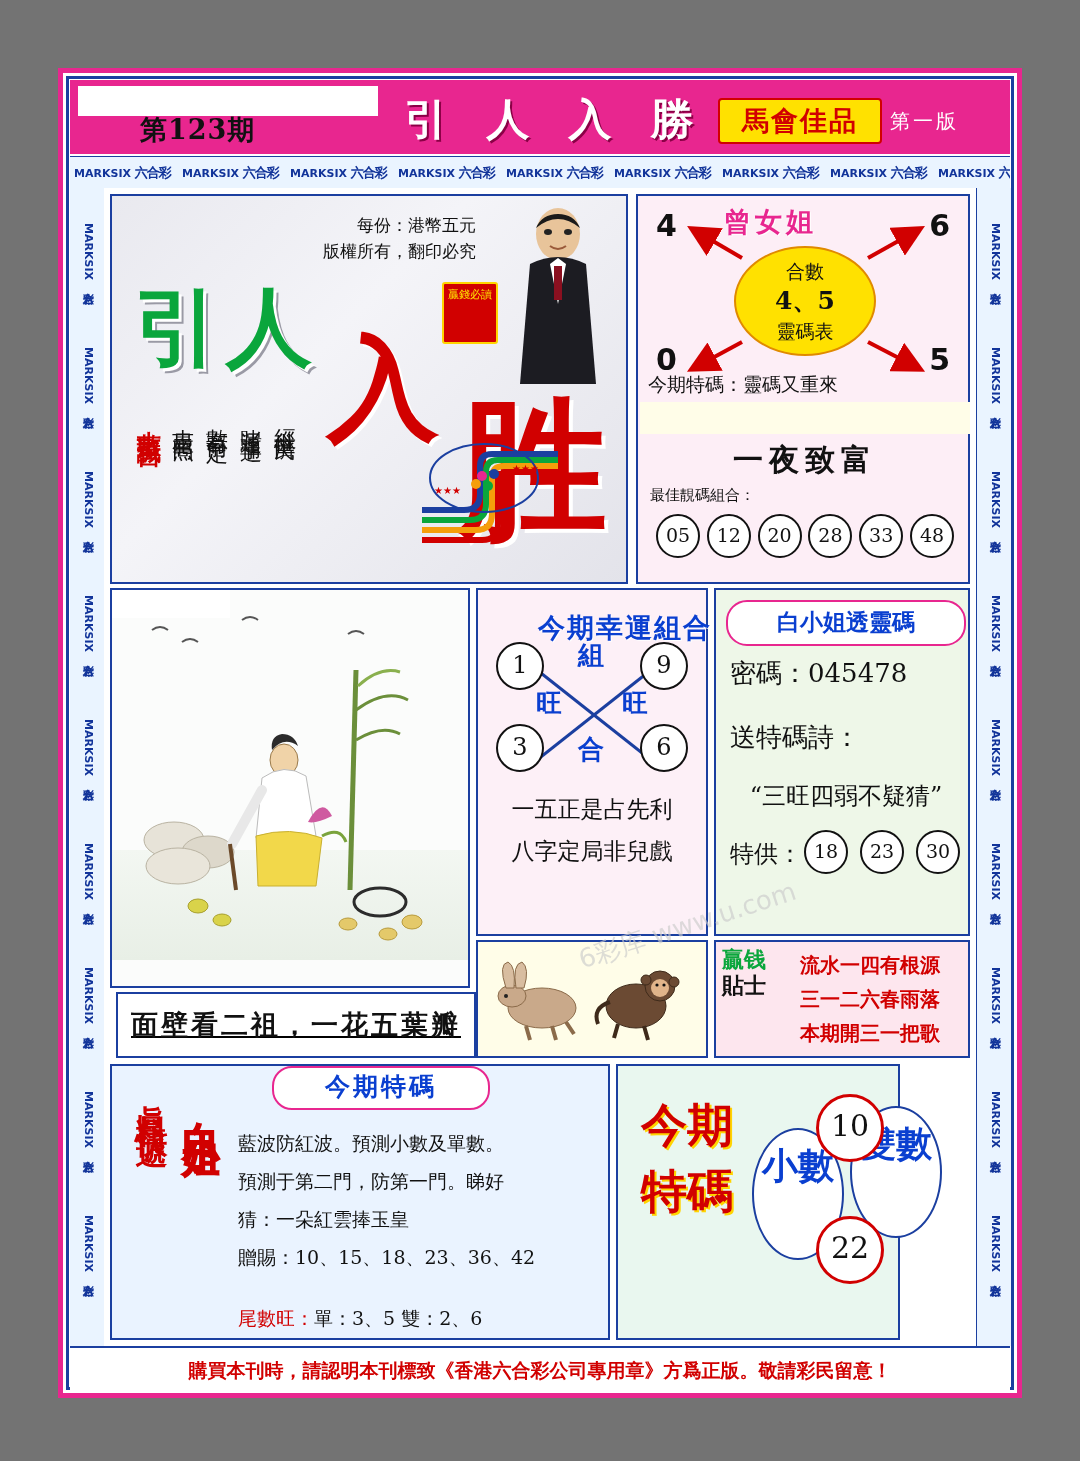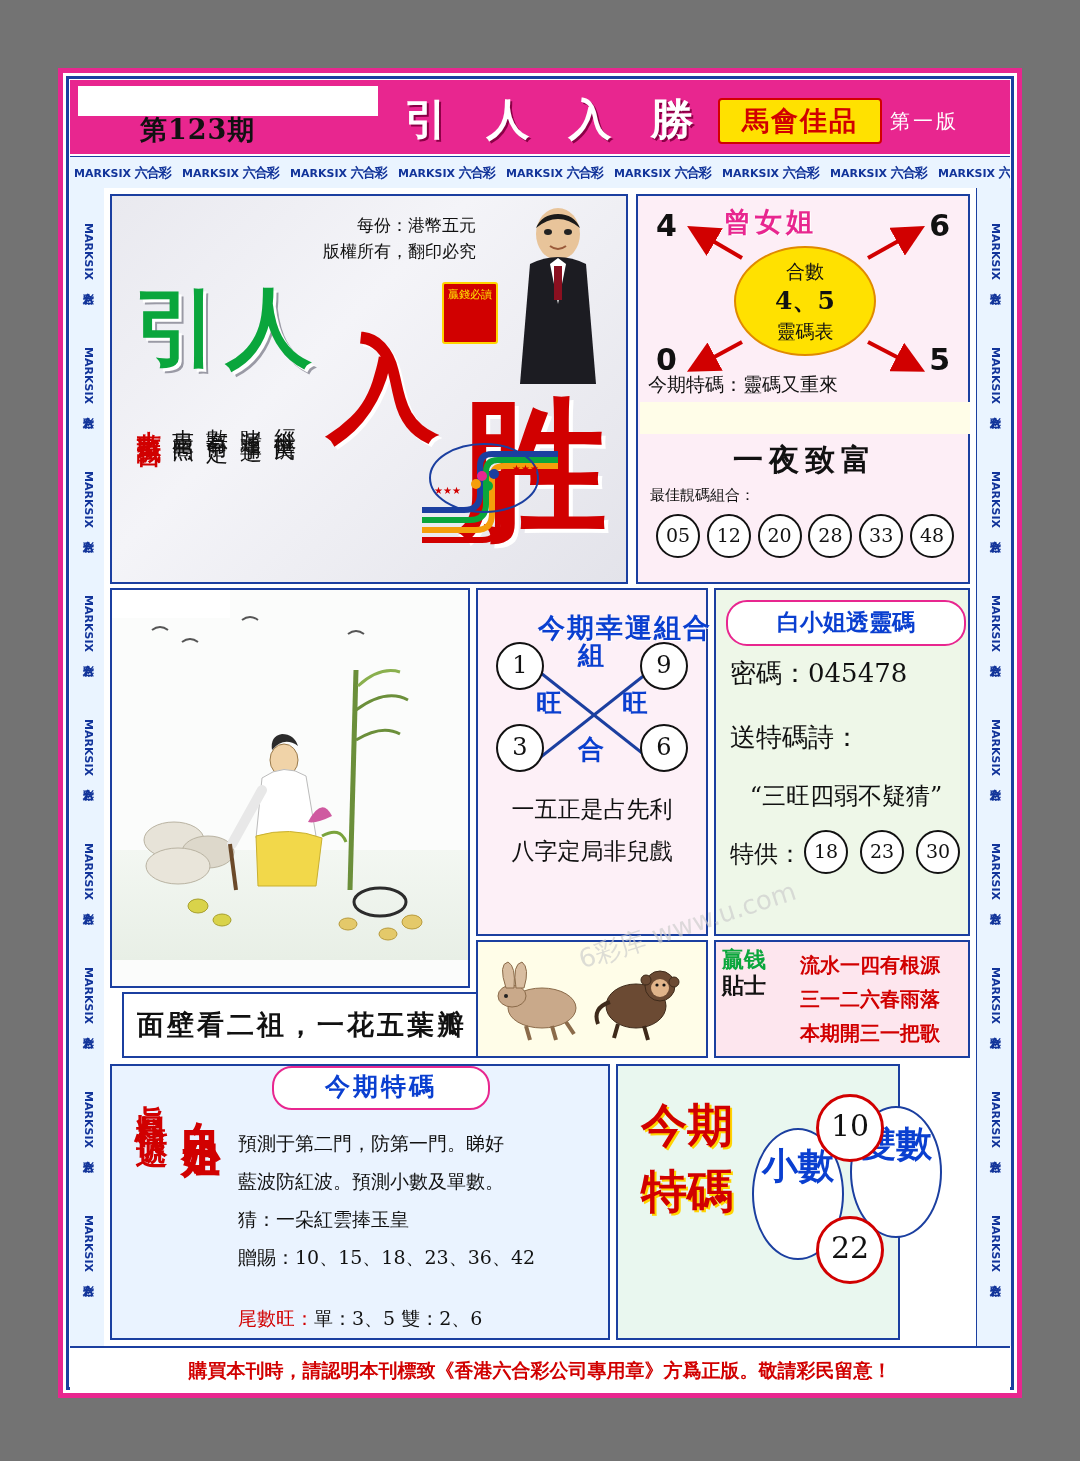--- a/index.html
+++ b/index.html
@@ -194,23 +194,23 @@
   .pic{
     left:6px;top:400px;width:360px;height:400px;
     border:2px solid #1b3fa0;background:#fbfcfb;overflow:hidden;
   }
   .pic-white{position:absolute;left:0;top:0;width:118px;height:28px;background:#fff;}
   .pic-ground{
     position:absolute;left:0;bottom:26px;width:100%;height:110px;
     background:linear-gradient(180deg,#f3f7f2 0%,#e8efe6 100%);
   }
   .cap{
-    left:18px;top:804px;width:360px;height:66px;
+    left:12px;top:804px;width:360px;height:66px;
     border:2px solid #1b3fa0;background:#ffffff;
-    display:flex;align-items:center;justify-content:center;
+    display:flex;align-items:center;justify-content:center;text-decoration:underline;
   }
   .cap span{
     font-size:27px;font-weight:bold;color:#111;letter-spacing:3px;
     font-family:"DejaVu Serif","Liberation Serif",serif;
   }
   
   .combo{
     left:372px;top:400px;width:232px;height:348px;
     border:2px solid #1b3fa0;background:#fdf0f7;
   }
@@ -603,22 +603,22 @@
         <div>三一二六春雨落</div>
         <div>本期開三一把歌</div>
       </div>
     </div>
 
     <div class="panel zhenliao">
       <div class="zl-col">眞料快遞</div>
       <div class="zl-col2">白小姐</div>
       <div class="zl-badge">今期特碼</div>
       <div class="zl-body">
+        <div>藍波防紅波。預測小數及單數。</div>
         <div>預測于第二門，防第一門。睇好</div>
-        <div>藍波防紅波。預測小數及單數。</div>
         <div>猜：一朵紅雲捧玉皇</div>
         <div>贈賜：10、15、18、23、36、42</div>
       </div>
       <div class="zl-tail">
         <span>尾數旺：</span><b>單：3、5 雙：2、6</b>
       </div>
     </div>
 
     <div class="panel tema">
       <div class="tema-title">

